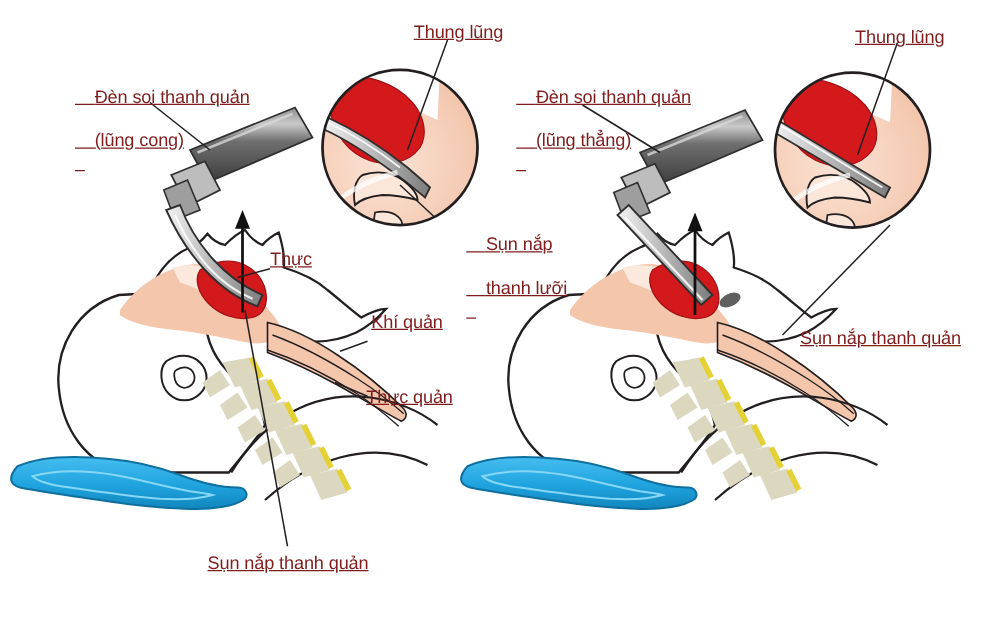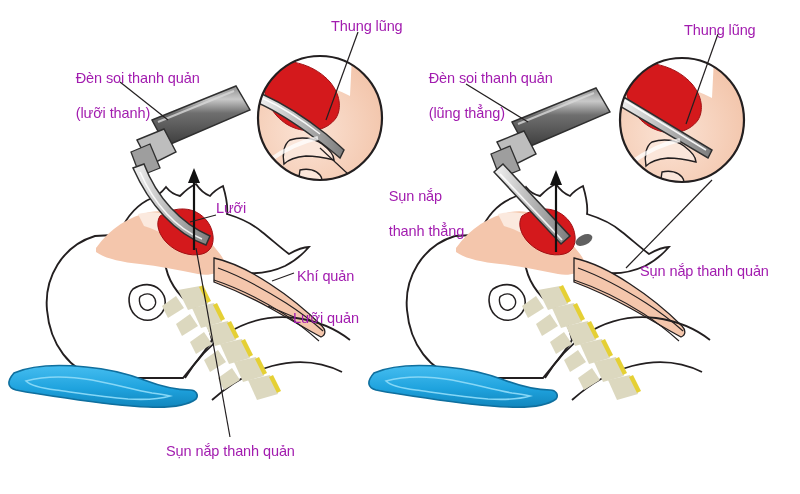--- a/index.html
+++ b/index.html
@@ -16,26 +16,27 @@
     overflow: hidden;
   }
   #art {
     position: absolute;
     left: 0; top: 0;
     width: 800px;
     height: 494px;
   }
   .lbl {
     position: absolute;
-    color: #a21caf;
+    color: #7f1d1d;
     font-family: "Liberation Sans", sans-serif;
     font-size: 14.5px;
     line-height: 1.22;
     white-space: pre;
     letter-spacing: -0.1px;
+    text-decoration: underline;
   }
 </style>
 </head>
 <body>
 
 <div id="stage">
 
   <svg id="art" viewBox="0 0 800 494" xmlns="http://www.w3.org/2000/svg">
     <defs>
       <linearGradient id="handleGrad" x1="0" y1="0" x2="0" y2="1">
@@ -317,35 +318,35 @@
       <g stroke="#231f20" stroke-width="1.2" fill="none">
         <path d="M466 84 L528 122"></path>
         <path d="M718 34 L686 124"></path>
         <path d="M626 268 L712 180"></path>
       </g>
     </g>
   </svg>
 
   <div class="lbl" style="left:60px; top:52px;">
     <span>Đèn soi thanh quản</span><br>
-    <span>(lưỡi thanh)</span>
+    <span>(lũng cong)</span>
   </div>
 
   <div class="lbl" style="left:331px; top:18px;">Thung lũng</div>
 
-  <div class="lbl" style="left:216px; top:200px;">Lưỡi</div>
+  <div class="lbl" style="left:216px; top:200px;">Thực</div>
 
   <div class="lbl" style="left:373px; top:170px;">
     <span>Sụn nắp</span><br>
-    <span>thanh thẳng</span>
+    <span>thanh lưỡi</span>
   </div>
 
-  <div class="lbl" style="left:297px; top:268px;">Khí quản</div>
-
-  <div class="lbl" style="left:293px; top:310px;">Lưỡi quản</div>
+  <div class="lbl" style="left:297px; top:250px;">Khí quản</div>
+
+  <div class="lbl" style="left:293px; top:310px;">Thực quản</div>
 
   <div class="lbl" style="left:166px; top:443px;">Sụn nắp thanh quản</div>
 
   <div class="lbl" style="left:413px; top:52px;">
     <span>Đèn soi thanh quản</span><br>
     <span>(lũng thẳng)</span>
   </div>
 
   <div class="lbl" style="left:684px; top:22px;">Thung lũng</div>
 

